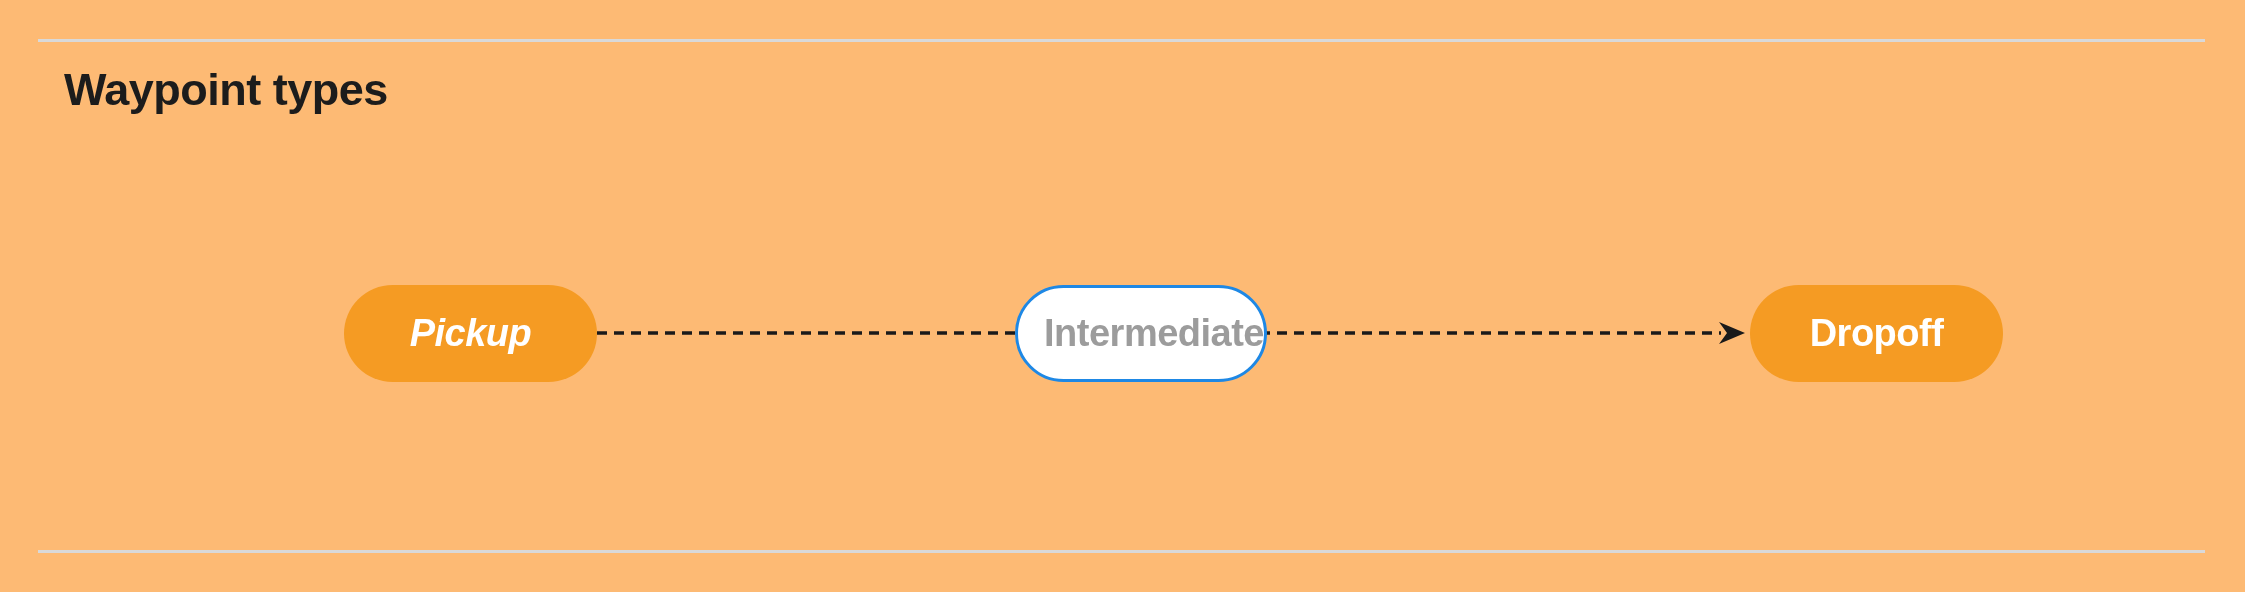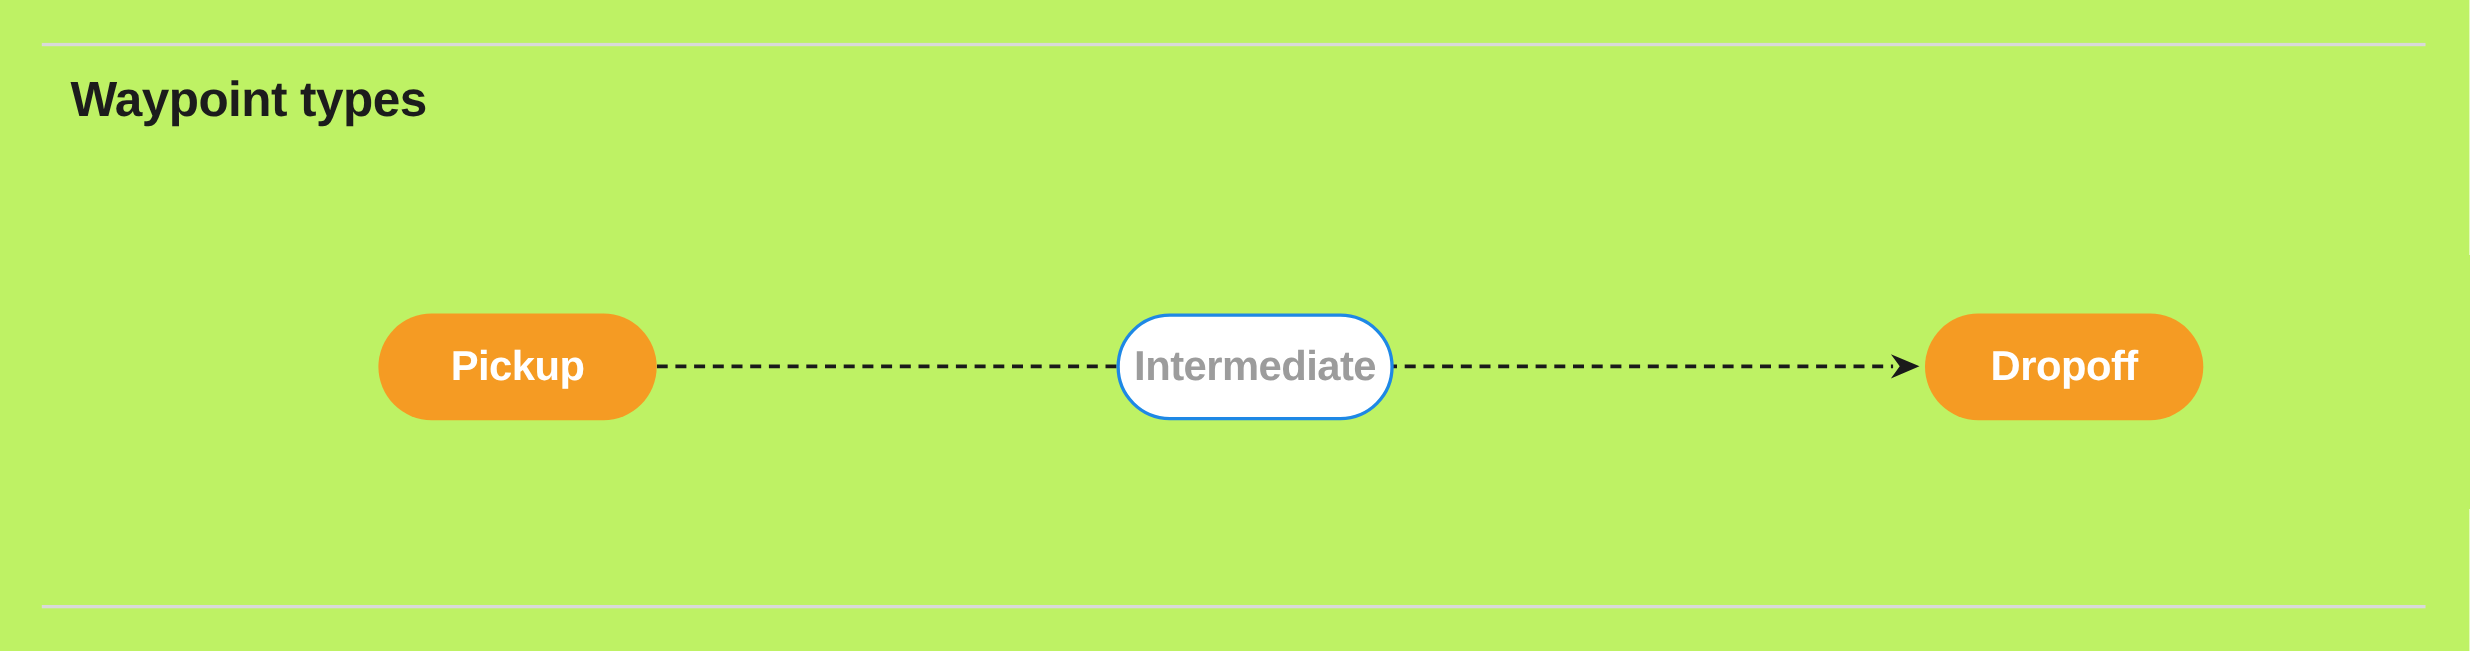--- a/index.html
+++ b/index.html
@@ -5,21 +5,21 @@
   html, body {
     margin: 0;
     padding: 0;
     background: #ffffff;
     font-family: "Liberation Sans", "DejaVu Sans", sans-serif;
   }
   .page {
     position: relative;
     width: 2245px;
     height: 592px;
-    background: #bef264;
+    background: #fdba74;
     overflow: hidden;
   }
   .divider {
     position: absolute;
     left: 38px;
     width: 2167px;
     height: 3px;
     background: #d9d9d9;
   }
   .divider.top { top: 39px; }
@@ -70,27 +70,29 @@
     font-weight: 700;
     font-size: 38px;
     letter-spacing: -0.5px;
     white-space: nowrap;
   }
   .node.pickup {
     left: 344px;
     width: 253px;
     background: #f59b23;
     color: #ffffff;
+    font-style: italic;
   }
   .node.intermediate {
     left: 1015px;
     width: 252px;
     background: #ffffff;
     border: 3px solid #1e88e5;
     color: #9c9c9c;
+    justify-content: flex-end;
   }
   .node.dropoff {
     left: 1750px;
     width: 253px;
     background: #f59b23;
     color: #ffffff;
   }
 </style>
 </head>
 <body>

